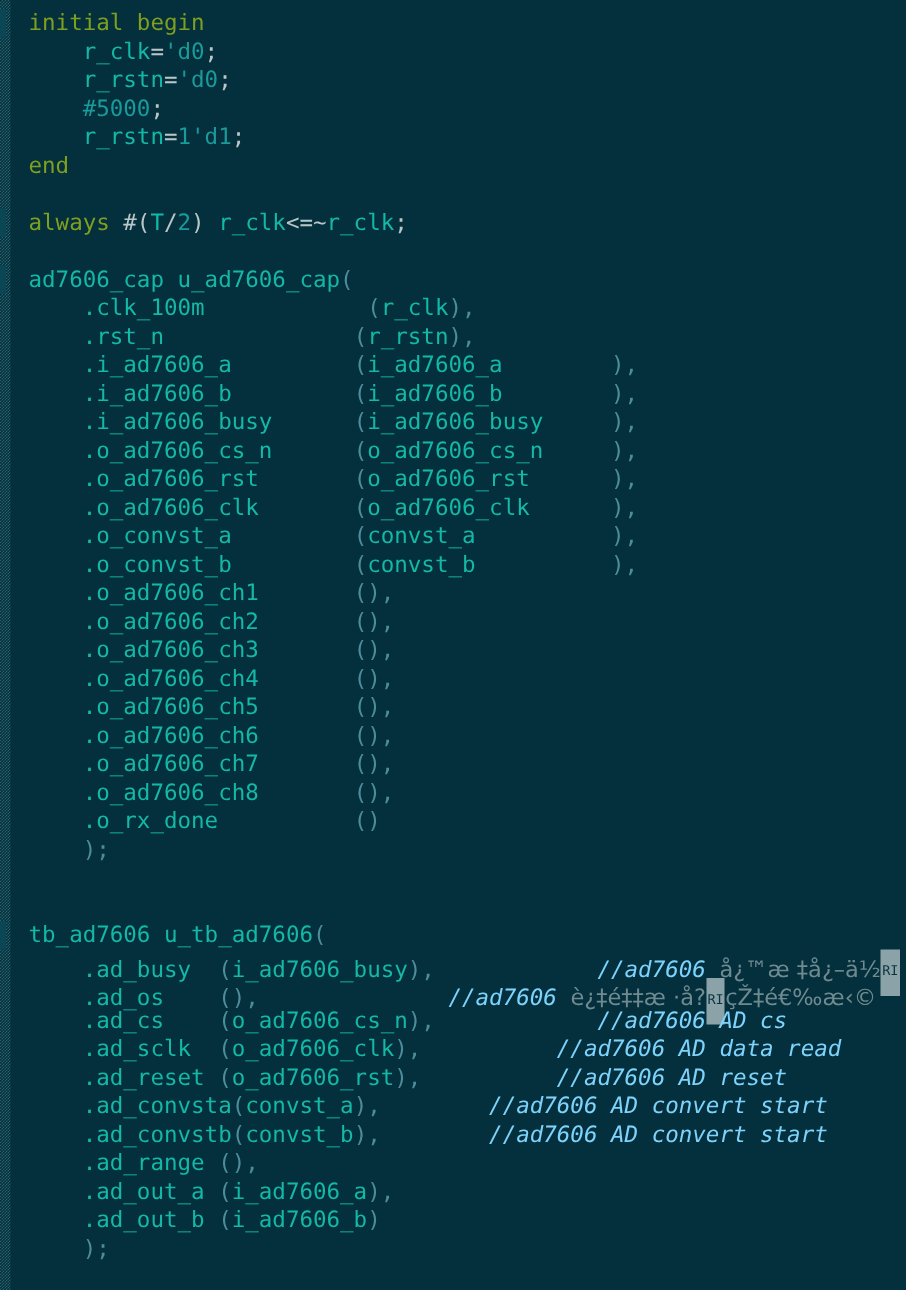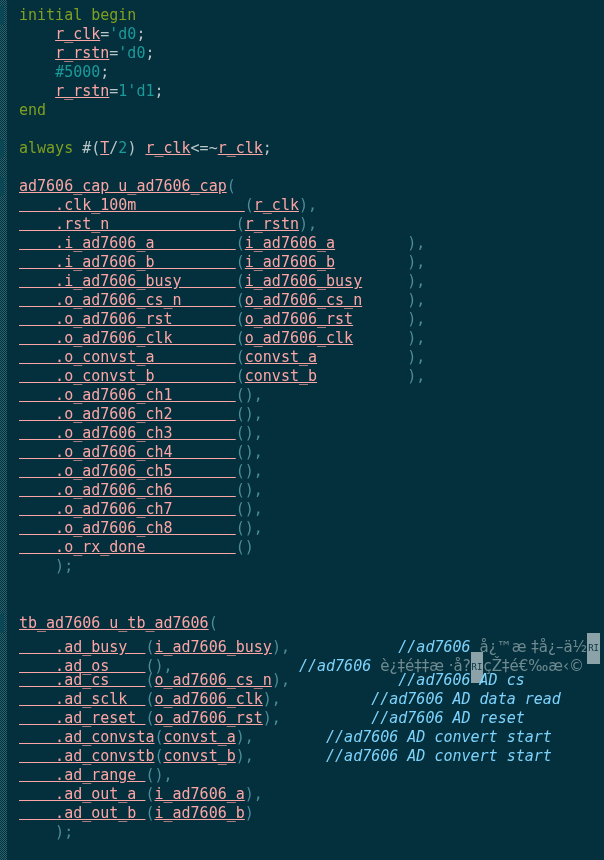--- a/index.html
+++ b/index.html
@@ -64,21 +64,21 @@
     -webkit-font-smoothing: none;
   }
 
   .line {
     height: 19px;
     white-space: pre;
   }
 
   
   .kw      { color: #7f9f20; }   
-  .ident   { color: #fca5a5; text-decoration: underline; }   
+  .ident   { color: #14b8a6; }   
   .num     { color: #1a9b9b; }   
   .punct   { color: #b9c7c9; }   
   .paren   { color: #4c8d99; }   
   .comment { color: #7dd3fc; font-style: italic; }
   .mojibake{ color: #6f8a90; 
              font-family: "DejaVu Sans", sans-serif; }
   .boxglyph{
     display: inline-block;
     background: #8ba3a8;
     color: #0a3440;

